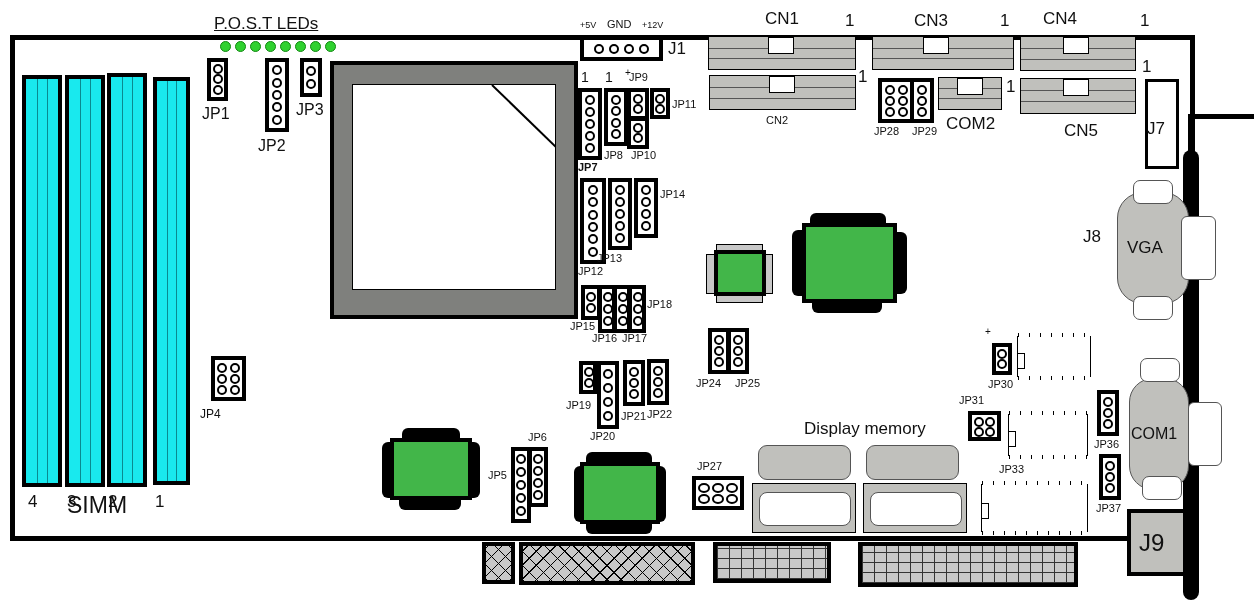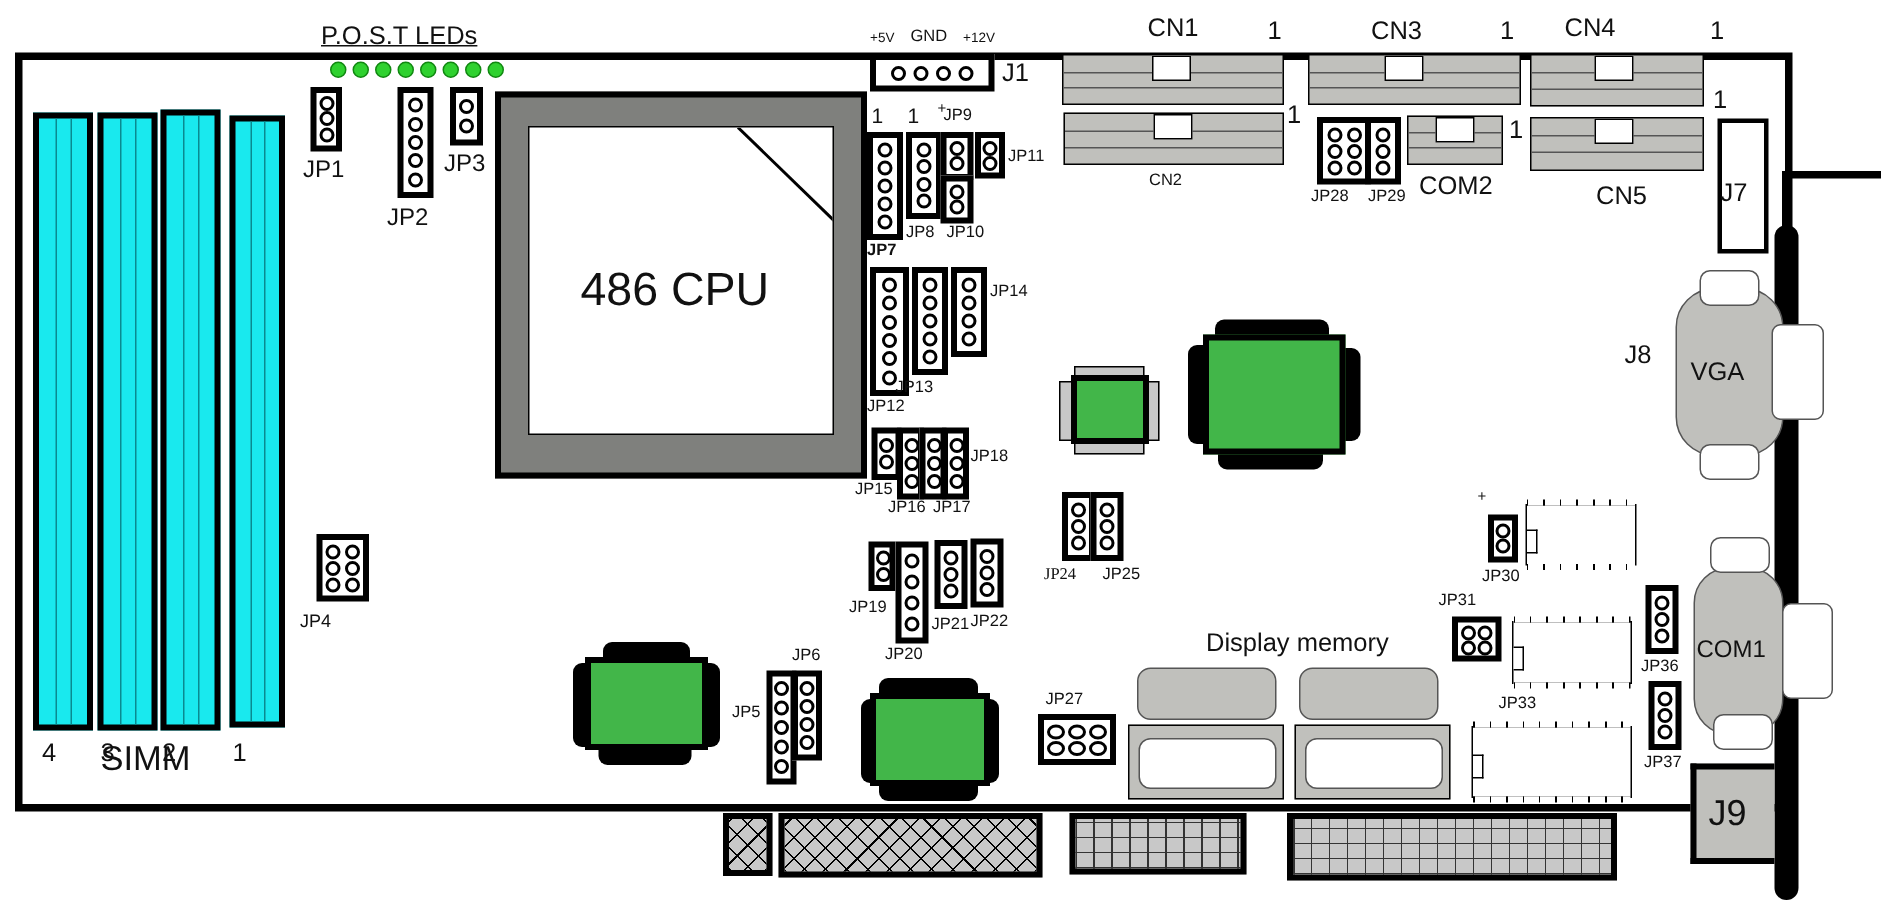--- a/index.html
+++ b/index.html
@@ -88,21 +88,20 @@
     <div class="pin"></div>
     <div class="pin"></div>
   </div>
 <span class="lbl" style="left:200px;top:408px;font-size:12px;">JP4</span>
 
 <div class="abs" style="left:330px;top:61px;width:248px;height:258px;background:#7f807d;border:4px solid #000;box-sizing:border-box;">
   <div class="abs" style="left:18px;top:19px;width:204px;height:206px;background:#fff;border:1px solid #000;box-sizing:border-box;overflow:hidden;">
     <svg width="204" height="206" style="position:absolute;left:0;top:0;">
         <line x1="139" y1="0" x2="204" y2="63" stroke="#000" stroke-width="2"></line>
       </svg>
-    <span class="lbl" style="left:34px;top:92px;font-size:31px;">486 CPU</span>
   </div>
 </div>
 
 <span class="lbl" style="left:580px;top:21px;font-size:9px;">+5V</span>
 <span class="lbl" style="left:607px;top:19px;font-size:11px;">GND</span>
 <span class="lbl" style="left:642px;top:21px;font-size:9px;">+12V</span>
 <div class="jp" style="left:580px;top:36px;width:83px;height:25px;grid-template-columns:repeat(4,1fr);padding:0 8px;">
     <div class="pin"></div>
     <div class="pin"></div>
     <div class="pin"></div>
@@ -273,21 +272,21 @@
 <div class="jp" style="left:708px;top:328px;width:22px;height:46px;grid-template-rows:repeat(3,1fr);">
     <div class="pin"></div>
     <div class="pin"></div>
     <div class="pin"></div>
   </div>
 <div class="jp" style="left:727px;top:328px;width:22px;height:46px;grid-template-rows:repeat(3,1fr);">
     <div class="pin"></div>
     <div class="pin"></div>
     <div class="pin"></div>
   </div>
-<span class="lbl" style="left:696px;top:378px;font-size:11px;font-family:Liberation Serif, serif;">JP24</span>
+<span class="lbl" style="left:696px;top:378px;font-size:11px;">JP24</span>
 <span class="lbl" style="left:735px;top:378px;font-size:11px;">JP25</span>
 
 <span class="lbl" style="left:528px;top:432px;font-size:11px;">JP6</span>
 <div class="jp" style="left:511px;top:447px;width:20px;height:76px;grid-template-rows:repeat(5,1fr);">
     <div class="pin"></div>
     <div class="pin"></div>
     <div class="pin"></div>
     <div class="pin"></div>
     <div class="pin"></div>
   </div>

